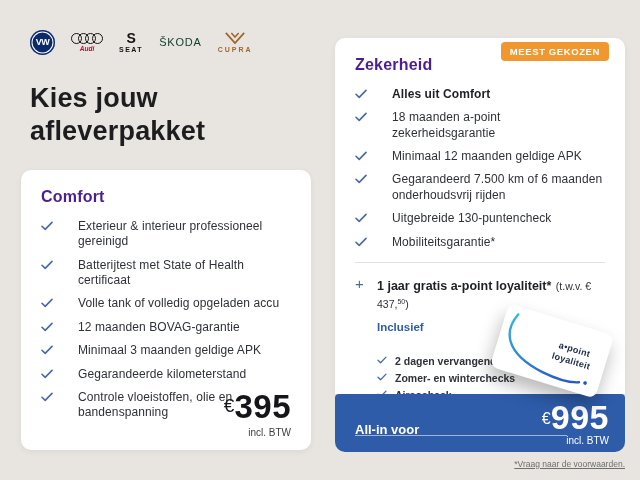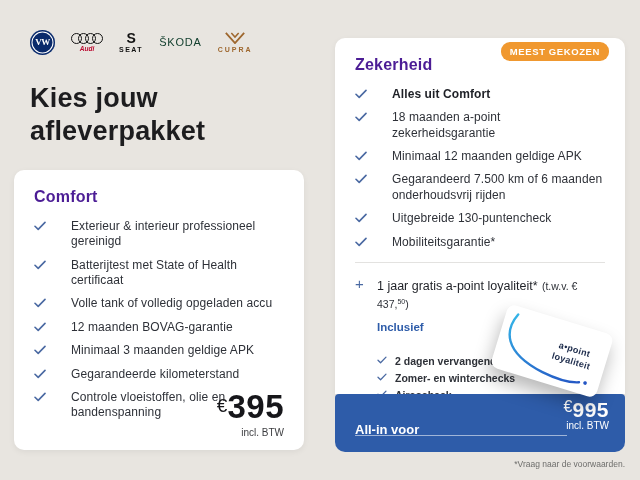--- a/index.html
+++ b/index.html
@@ -9,85 +9,85 @@
     background:#e8e5e0;
     position:relative;
     overflow:hidden;
     color:#1e2026;
   }
   .stage { position:absolute; inset:0; width:640px; height:480px; }
 
   
   .brandbar { position:absolute; left:30px; top:30px; display:flex; align-items:center; gap:16px; }
   .brand { display:flex; flex-direction:column; align-items:center; line-height:1; }
-  .vw-circle { width:25px; height:25px; border-radius:50%; background:#0a2a6b; display:flex; align-items:center; justify-content:center; box-shadow: inset 0 0 0 1.5px #0a2a6b, inset 0 0 0 2.5px #ffffff; font-family: Liberation Serif, serif; }
+  .vw-circle { width:25px; height:25px; border-radius:50%; background:#0a2a6b; display:flex; align-items:center; justify-content:center; box-shadow: inset 0 0 0 1.5px #0a2a6b, inset 0 0 0 2.5px #ffffff; }
   .vw-circle span { color:#fff; font-size:9px; font-weight:bold; letter-spacing:-0.5px; }
   .audi-rings { display:flex; }
   .audi-rings i { width:11px; height:11px; border:1.6px solid #131313; border-radius:50%; display:block; }
   .audi-rings i + i { margin-left:-4px; }
   .audi-word { color:#bb0a30; font-size:6.5px; font-style:italic; font-weight:bold; margin-top:2px; }
   .seat-s { font-size:14px; font-weight:bold; color:#111; line-height:0.9; }
   .seat-word { font-size:7px; font-weight:bold; letter-spacing:1.5px; color:#111; margin-top:2px; }
   .skoda-word { font-size:11px; font-weight:normal; letter-spacing:0.8px; color:#14402f; }
   .cupra-glyph { width:22px; height:12px; }
   .cupra-word { font-size:7px; font-weight:bold; letter-spacing:2px; color:#9e672e; margin-top:2px; }
 
   
   .page-title { position:absolute; left:30px; top:82px; font-size:27px; font-weight:600; color:#1d1d1f; line-height:1.22; letter-spacing:0.2px; }
 
   
   .card { position:absolute; background:#fff; border-radius:10px; box-shadow:0 2px 6px rgba(0,0,0,0.06); }
-  .card-comfort { left:14px; top:170px; width:290px; height:280px; padding:18px 20px; }
+  .card-comfort { left:21px; top:170px; width:290px; height:280px; padding:18px 20px; }
   .card-zekerheid { left:335px; top:38px; width:290px; height:414px; padding:0; background:transparent; box-shadow:none; }
   .zk-body { position:absolute; left:0; top:0; width:290px; height:356px; background:#fff; border-radius:10px 10px 0 0; padding:18px 20px; box-shadow:0 2px 6px rgba(0,0,0,0.06); }
   .zk-footer { position:absolute; left:0; top:356px; width:290px; height:58px; background:#2e5ca9; border-radius:4px 4px 10px 10px; }
 
   .card-title { font-size:16px; font-weight:700; color:#4c1d95; margin-bottom:13px; letter-spacing:0.2px; }
 
   .item { display:flex; align-items:flex-start; margin-bottom:8px;gap:15px; }
   .item .chk { flex:0 0 auto; width:13px; margin-right:9px; margin-top:2px; }
   .item .txt { font-size:12px; line-height:1.28; color:#2e3138; letter-spacing:0.1px; }
   .item .txt.bold { font-weight:700; color:#1e2026; }
   svg.checkmark { display:block; width:12px; height:10px; }
 
   .price-block { position:absolute; right:20px; bottom:12px; text-align:right; }
   .price-line { white-space:nowrap; }
   .euro { font-size:19px; font-weight:400; color:#16161a; vertical-align:6px; }
   .amount { font-size:33px; font-weight:700; color:#16161a; letter-spacing:0.5px; }
   .price-note { font-size:10px; color:#3c3d40; margin-top:1px; }
 
   
-  .badge { position:absolute; top:4px; right:16px; background:#f0982f; color:#fff; font-size:9.5px; font-weight:700; letter-spacing:0.6px; padding:4px 9px; border-radius:9px; z-index:3; }
+  .badge { position:absolute; top:4px; right:16px; background:#f0982f; color:#fff; font-size:9.5px; font-weight:700; letter-spacing:0.6px; padding:4px 9px; border-radius:4px; z-index:3; }
   .divider { height:1px; background:#e3e2e0; margin:12px 0 13px 0; border:none; }
   .bonus-row { display:flex; align-items:flex-start; }
   .plus { flex:0 0 auto; width:13px; margin-right:9px; color:#4a69a2; font-size:15px; font-weight:400; line-height:1; margin-top:0; }
-  .bonus-title { font-size:12.5px; font-weight:400; color:#1e2026;margin-top:44px; }
+  .bonus-title { font-size:12.5px; font-weight:700; color:#1e2026;margin-top:44px; }
   .bonus-value { font-size:10.5px; color:#2e3138; font-weight:400; }
   .bonus-value sup { font-size:7px; }
   .inclusief { margin:9px 0 22px 22px; color:#2e5ca9; font-size:11.5px; font-weight:700; }
   .subitems { margin-left:22px; }
   .subitem { display:flex; align-items:flex-start; margin-bottom:4px; }
   .subitem .chk { flex:0 0 auto; width:11px; margin-right:7px; margin-top:1px; }
   .subitem .txt { font-size:10.5px; font-weight:600; color:#2e3138; line-height:1.25; }
   svg.checkmark-sm { display:block; width:10px; height:8px; }
 
   
   .loyalty-card { position:absolute; left:162px; top:280px; width:110px; height:66px; background:#fff; border-radius:8px; transform:rotate(17deg); box-shadow:0 10px 18px rgba(0,0,0,0.28); z-index:4; overflow:hidden; }
   .loyalty-card svg { position:absolute; inset:0; }
   .loyalty-text { position:absolute; right:14px; top:20px; text-align:center; color:#1b2a4a; font-size:9px; font-weight:700; line-height:1.3; letter-spacing:0.3px; }
 
   
   .zkf-label { position:absolute; left:20px; top:28px; color:#fff; font-size:13px; font-weight:600; }
   .zkf-underline { position:absolute; left:20px; top:41px; width:212px; height:1px; background:rgba(255,255,255,0.55); }
   .zkf-price { position:absolute; right:16px; top:4px; text-align:right; }
   .zkf-price .euro { color:#fff; font-size:16px; vertical-align:5px; }
-  .zkf-price .amount { color:#fff; font-size:21px; }
+  .zkf-price .amount { color:#fff; font-size:34px; }
   .zkf-price .price-note { color:#fff; font-size:10px; margin-top:-2px; }
 
-  .page-footnote { position:absolute; right:15px; top:459px; font-size:8.5px; color:#6e6e6c; }
+  .page-footnote { position:absolute; right:15px; top:459px; font-size:8.5px; color:#6e6e6c;text-decoration:underline; }
 </style>
 </head>
 <body>
 
 <div class="stage">
 
   <div class="brandbar">
     <div class="brand">
       <div class="vw-circle">
           <span>VW</span>

